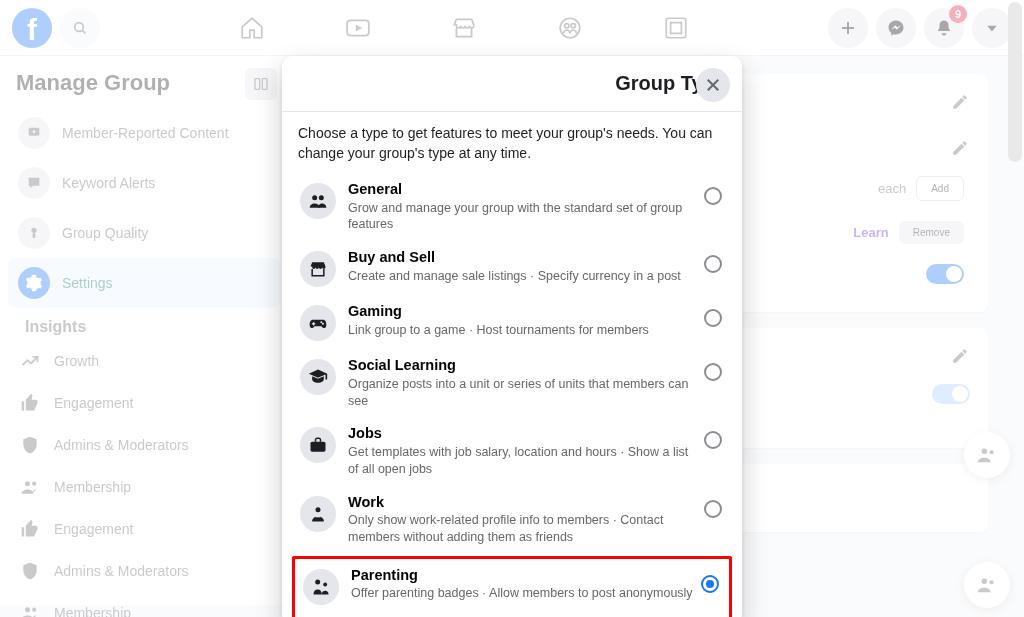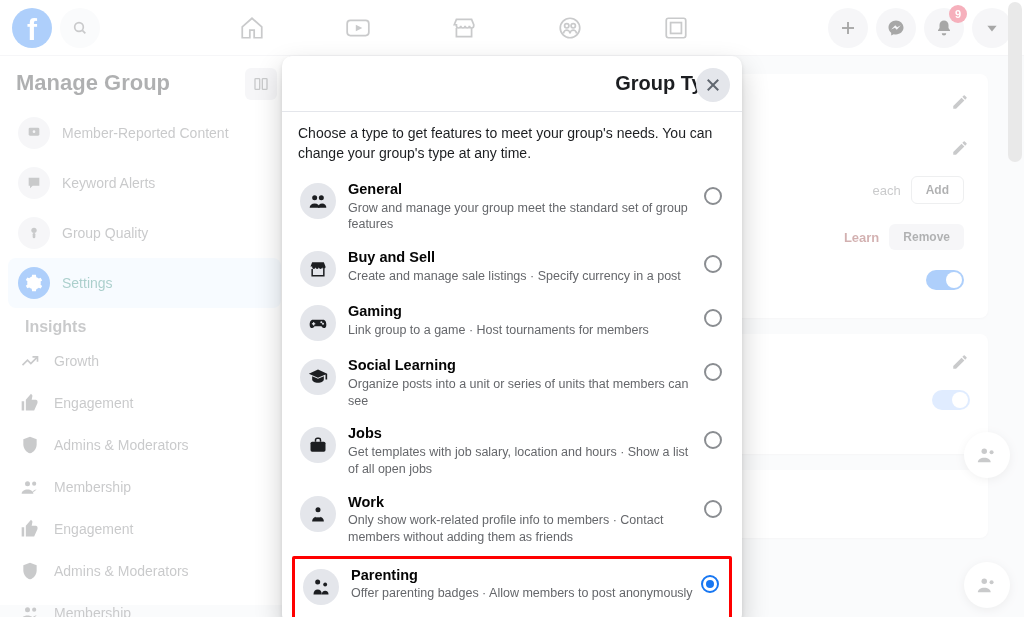--- a/index.html
+++ b/index.html
@@ -26,21 +26,21 @@
   .side-icon { width:32px; height:32px; border-radius:50%; background:#e4e6eb; display:flex; align-items:center; justify-content:center; color:#65676b; flex-shrink:0; }
   .side-icon.flat { background:none; width:24px; height:24px; }
   .side-section { font-size:16px; font-weight:600; color:#65676b; margin: 10px 17px 4px; }
   .top-sq { display:flex; align-items:center; gap:8px; position:absolute; top:12px; right:12px; }
   .sq-btn { width:32px; height:32px; border-radius:6px; background:#e4e6eb; display:flex; align-items:center; justify-content:center; color:#65676b; }
 
   
   .content-bg { position:absolute; top:56px; left:290px; right:0; bottom:0; padding: 18px 36px; }
   .card { background:#ffffff; border-radius:8px; padding: 18px 20px; margin-bottom:16px; box-shadow: 0 1px 2px rgba(0,0,0,0.05); position:relative;}
   .card-row { display:flex; align-items:center; justify-content:space-between; padding: 10px 0;}
-  .mini-btn { border:1px solid #ced0d4; background:#fff; color:#1c1e21; padding:6px 14px; border-radius:6px; font-size:12px; font-weight:700;}
+  .mini-btn { border:1px solid #ced0d4; background:#fff; color:#1c1e21; padding:6px 14px; border-radius:6px; font-size:10px; font-weight:400;}
   .mini-btn.alt { background:#e4e6eb; border:none;}
   .mini-text { font-size:13px; color:#65676b; }
   .pencil { width:28px; height:28px; display:flex; align-items:center; justify-content:center; color:#65676b; position:absolute; right:14px; top:14px;}
   .switch { width:38px; height:20px; border-radius:10px; background:#1877f2; position:relative; }
   .switch::after { content:""; position:absolute; width:16px; height:16px; border-radius:50%; background:#fff; top:2px; right:2px; }
   .switch.light { background:#a6c9ff; }
 
   
   .float-circle { position:absolute; right:14px; width:46px; height:46px; border-radius:50%; background:#ffffff; box-shadow:0 2px 8px rgba(0,0,0,0.15); display:flex; align-items:center; justify-content:center; color:#65676b; }
 
@@ -264,21 +264,21 @@
       <div class="pencil" style="top:60px">
         <svg width="18" height="18" viewBox="0 0 24 24" fill="#65676b">
             <path d="M3 17.25V21h3.75L17.81 9.94l-3.75-3.75L3 17.25zM20.71 7.04a1 1 0 0 0 0-1.41l-2.34-2.34a1 1 0 0 0-1.41 0l-1.83 1.83 3.75 3.75 1.83-1.83z"></path>
           </svg>
       </div>
       <div class="card-row" style="justify-content:flex-end; gap:10px; margin-top:26px; padding-right:4px;">
         <span class="mini-text">each</span>
         <button class="mini-btn">Add</button>
       </div>
       <div class="card-row" style="justify-content:flex-end; gap:10px; padding-right:4px;">
-        <span class="mini-text" style="font-weight:600; color:#7f1d1d">Learn</span>
+        <span class="mini-text" style="font-weight:600; color:#6d28d9">Learn</span>
         <button class="mini-btn alt">Remove</button>
       </div>
       <div class="card-row" style="justify-content:flex-end; padding-right:4px;">
         <div class="switch"></div>
       </div>
     </div>
     <div class="card" style="height:120px">
       <div class="pencil">
         <svg width="18" height="18" viewBox="0 0 24 24" fill="#65676b">
             <path d="M3 17.25V21h3.75L17.81 9.94l-3.75-3.75L3 17.25zM20.71 7.04a1 1 0 0 0 0-1.41l-2.34-2.34a1 1 0 0 0-1.41 0l-1.83 1.83 3.75 3.75 1.83-1.83z"></path>
@@ -329,21 +329,21 @@
         <div class="opt-icon">
             <svg width="20" height="20" viewBox="0 0 24 24" fill="#1c1e21">
               <circle cx="8" cy="8" r="3"></circle>
               <circle cx="16" cy="8" r="3"></circle>
               <path d="M2 20c0-3 2.5-5 6-5s6 2 6 5H2z"></path>
               <path d="M12 20c0-3 2-5 5-5s5 2 5 5h-10z"></path>
             </svg>
           </div>
         <div class="opt-body">
           <div class="opt-title">General</div>
-          <div class="opt-desc">Grow and manage your group meet the standard set of group features</div>
+          <div class="opt-desc">Grow and manage your group with the standard set of group features</div>
         </div>
         <div class="radio"></div>
       </div>
 
       <div class="opt">
         <div class="opt-icon">
             <svg width="20" height="20" viewBox="0 0 24 24" fill="#1c1e21">
               <path d="M3 9l2-5h14l2 5v1c0 1-1 2-2 2s-2-1-2-2c0 1-1 2-2 2s-2-1-2-2c0 1-1 2-2 2s-2-1-2-2c0 1-1 2-2 2s-2-1-2-2V9z"></path>
               <path d="M5 12v8h14v-8" fill="none" stroke="#1c1e21" stroke-width="1.8"></path>
             </svg>

